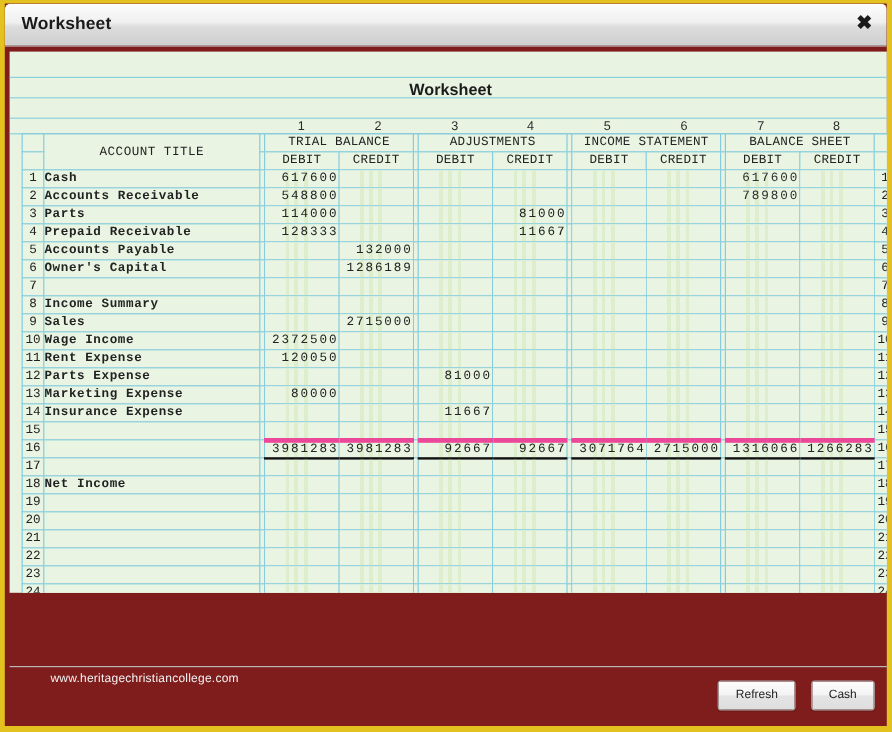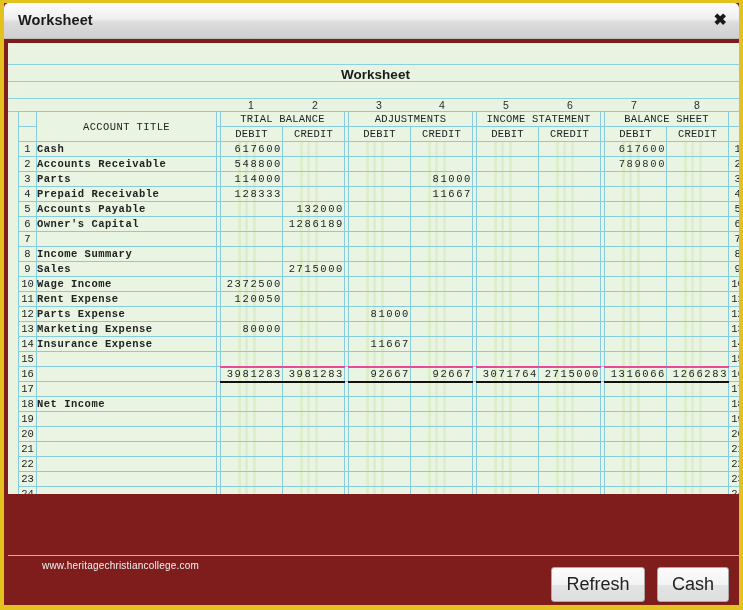--- a/index.html
+++ b/index.html
@@ -133,42 +133,42 @@
   }
   .pill.gray  { background:#b3b3b3; opacity:.72; }
   .pill.green { background:#57c36b; }
   .pill.red   { background:#d0736a; }
   td.amt.gh > span, td.amt.rh > span { color:#2f2f2f; }
 
   
   td.sp, th.sp { width: 5px; background:#e9f5e2; }
 
   
-  tr.totals td.amt { border-top: 2px solid #ec4899; border-bottom: 2px solid #111; }
+  tr.totals td.amt { border-top: 4px solid #ec4899; border-bottom: 2px solid #111; }
   .btn {
     display:inline-block;
     font-family: "Liberation Sans", sans-serif;
     font-size: 12.5px; color:#222;
     background: linear-gradient(to bottom,#fcfcfc 0%,#f3f3f3 50%,#e4e4e4 51%,#dedede 100%);
     border:1px solid #aaa; border-radius:3px;
     padding:5px 13px; margin:0 42px;
     cursor:pointer;
     box-shadow: 0 1px 1px rgba(0,0,0,.12);
   }
 
   
   .footsep { position:absolute; left:4px; top:552px; width:735px; height:1px; background:#b8b8b8; }
   .watermark {
     position:absolute; left:38px; top:557px;
     font-size:10px; color:#f3f3f3;
     font-family: "Liberation Sans", sans-serif;
     letter-spacing:.2px;
   }
   .footbtns { position:absolute; right:10px; top:564px; }
-  .footbtns .btn { margin:0 0 0 8px; padding:6px 14px; font-size:18px; }
+  .footbtns .btn { margin:0 0 0 8px; padding:6px 14px; font-size:10px; }
 </style>
 </head>
 <body>
 
 <div id="app">
 
   <div class="titlebar">
     <div class="title">Worksheet</div>
     <div class="closebtn">✖</div>
   </div>

